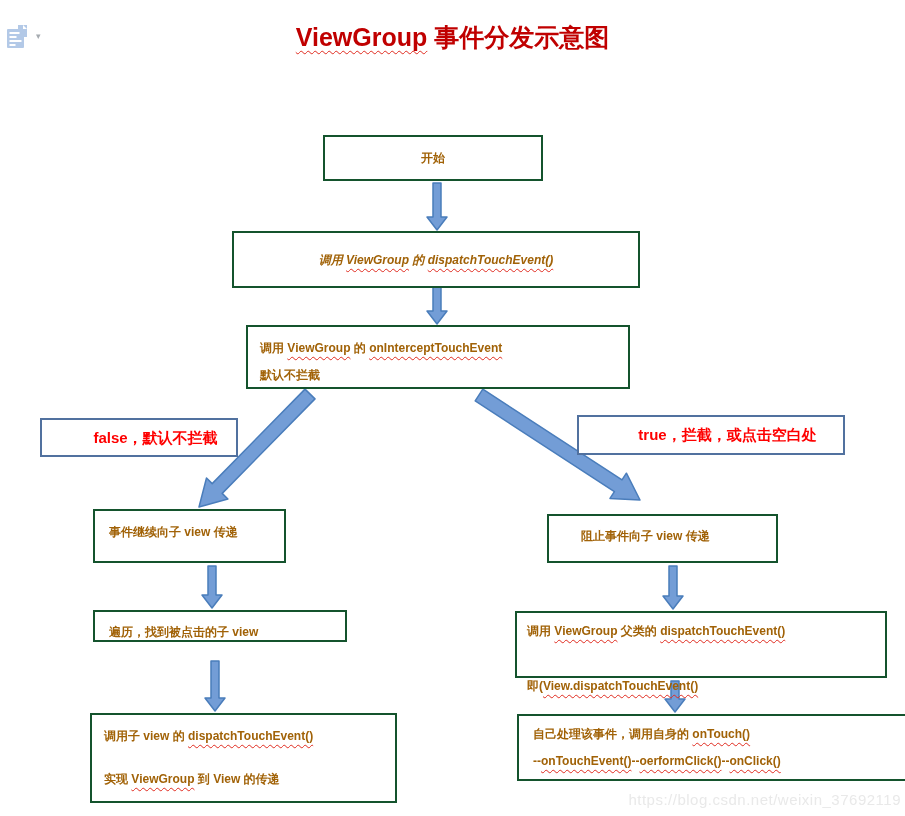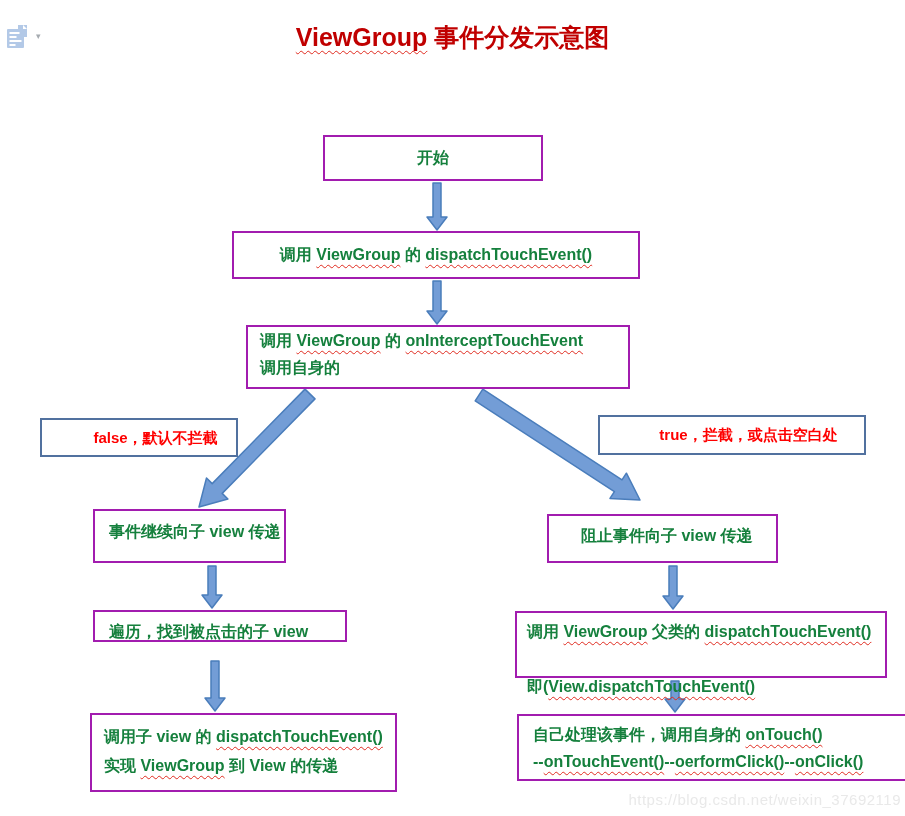--- a/index.html
+++ b/index.html
@@ -8,28 +8,28 @@
     position: relative;
     width: 905px;
     height: 816px;
     background: #ffffff;
     font-family: "Liberation Sans", "DejaVu Sans", sans-serif;
     overflow: hidden;
   }
   #arrows { position:absolute; left:0; top:0; z-index:0; }
   .box {
     position: absolute;
-    border: 2px solid #a21caf;
+    border: 2px solid #14532d;
     background: #fff;
     display: flex;
     flex-direction: column;
     justify-content: center;
     font-weight: 700;
-    font-size: 16px;
-    color: #15803d;
+    font-size: 12px;
+    color: #a16207;
     line-height: 26px;
     z-index: 1;
   }
   .tline { white-space: nowrap; }
   .wavy {
     text-decoration-line: underline;
     text-decoration-style: wavy;
     text-decoration-color: #e02b20;
     text-decoration-thickness: 1px;
     text-underline-offset: 4px;
@@ -37,34 +37,34 @@
   }
   #title {
     position: absolute; left: 0; right: 0; top: 21px;
     text-align: center;
     color: #c00000;
     font-size: 25px;
     font-weight: 700;
     z-index: 1;
   }
   #b-start    { left:323px; top:135px; width:220px; height:46px; align-items:center; }
-  #b-dispatch { left:232px; top:231px; width:408px; height:48px; align-items:center; }
-  #b-intercept{ left:246px; top:325px; width:384px; height:64px; justify-content:flex-start; padding:0 0 0 12px; line-height:27px; }
+  #b-dispatch { left:232px; top:231px; width:408px; height:57px; align-items:center;font-style:italic; }
+  #b-intercept{ left:246px; top:325px; width:384px; height:64px; justify-content:flex-start; padding:8px 0 0 12px; line-height:27px; }
   #b-false, #b-true {
     border: 2px solid #51719f;
     color: #fe0000;
     font-size: 15px;
     align-items: center;
     padding-left: 33px;
   }
   #b-false    { left:40px;  top:418px; width:198px; height:39px; }
-  #b-true     { left:598px; top:415px; width:268px; height:40px; }
+  #b-true     { left:577px; top:415px; width:268px; height:40px; }
   #b-continue { left:93px;  top:509px; width:193px; height:54px; justify-content:flex-start; padding:8px 0 0 14px; }
   #b-traverse { left:93px;  top:610px; width:254px; height:32px; justify-content:flex-start; padding:7px 0 0 14px; }
-  #b-child    { left:90px;  top:713px; width:307px; height:79px; justify-content:flex-start; padding:7px 1px 0 12px; line-height:29px; }
+  #b-child    { left:90px;  top:713px; width:307px; height:90px; justify-content:flex-start; padding:7px 1px 0 12px; line-height:29px;gap:14px; }
   #b-block    { left:547px; top:514px; width:231px; height:49px; justify-content:flex-start; padding:7px 0 0 32px; }
   #b-super    { left:515px; top:611px; width:372px; height:67px; justify-content:flex-start; padding:5px 0 0 10px; line-height:27px;gap:28px; }
   #b-self     { left:517px; top:714px; width:426px; height:67px; justify-content:flex-start; padding:5px 11px 0 14px; line-height:27px; }
   #watermark {
     position: absolute;
     right: 4px; top: 791px;
     font-size: 15px;
     color: #e9e9e9;
     letter-spacing: 0.5px;
     z-index: 1;
@@ -114,21 +114,21 @@
   <div class="box" id="b-start">
       <div class="tline"><span>开始</span></div>
     </div>
 
   <div class="box" id="b-dispatch">
       <div class="tline"><span>调用 </span><span class="wavy">ViewGroup</span><span> 的 </span><span class="wavy">dispatchTouchEvent()</span></div>
     </div>
 
   <div class="box" id="b-intercept">
       <div class="tline"><span>调用 </span><span class="wavy">ViewGroup</span><span> 的 </span><span class="wavy">onInterceptTouchEvent</span></div>
-      <div class="tline"><span>调用自身的</span></div>
+      <div class="tline"><span>默认不拦截</span></div>
     </div>
 
   <div class="box" id="b-false">
       <div class="tline"><span>false，默认不拦截</span></div>
     </div>
 
   <div class="box" id="b-true">
       <div class="tline"><span>true，拦截，或点击空白处</span></div>
     </div>
 

